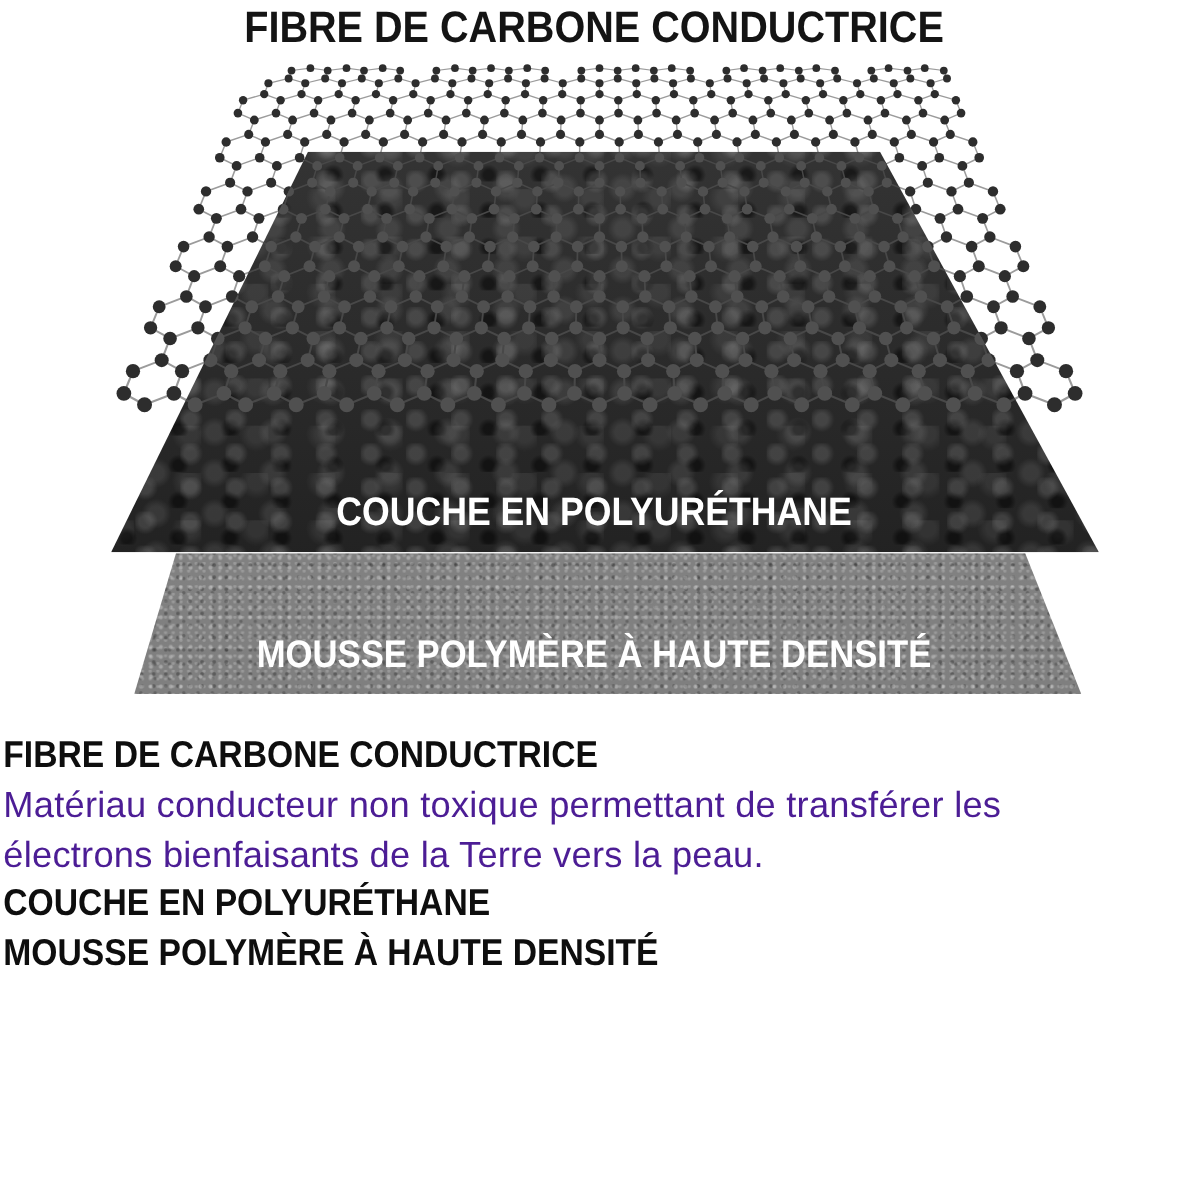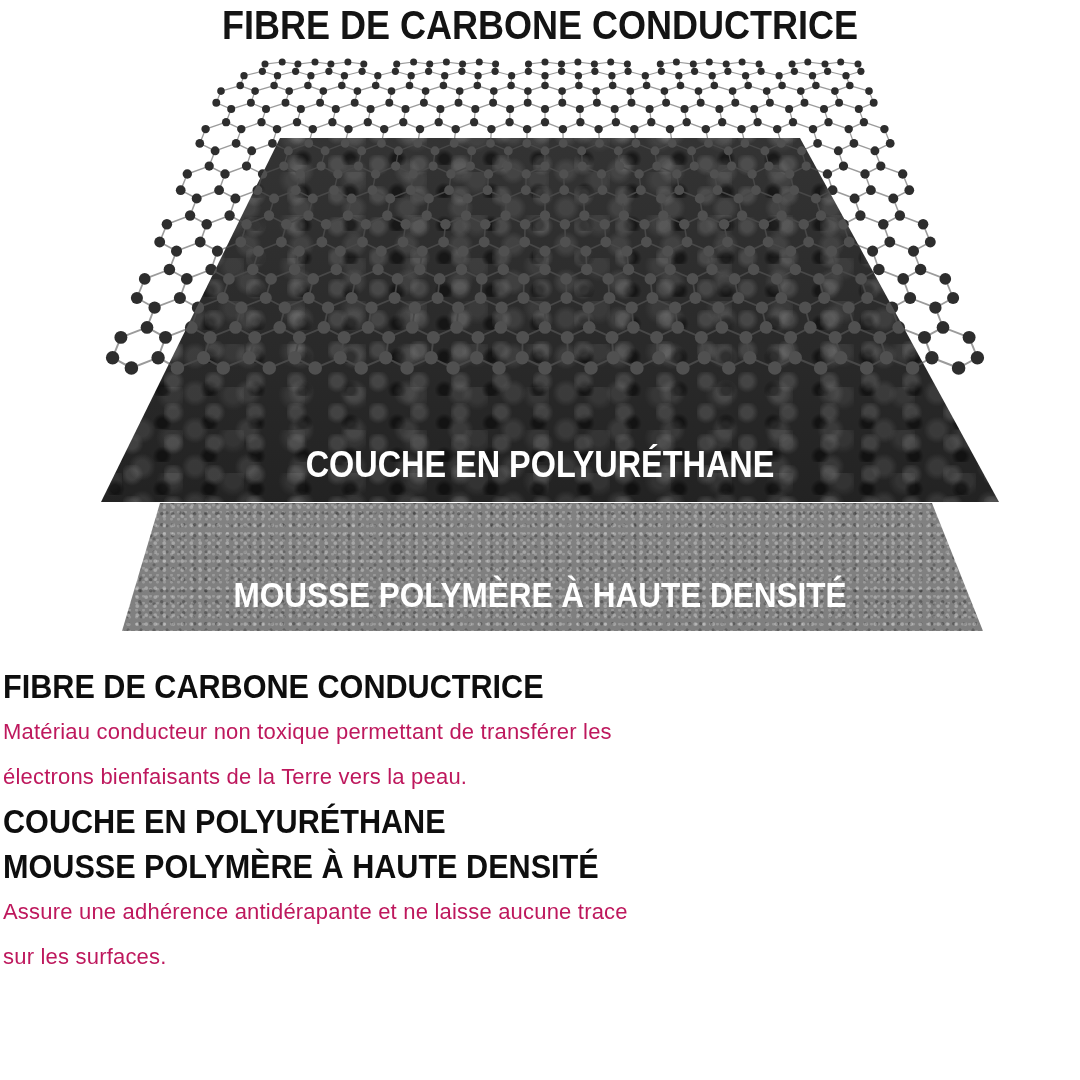--- a/index.html
+++ b/index.html
@@ -59,22 +59,22 @@
   .label-pu   { top:444px; font-size:36px; }
   .label-foam { top:575px; font-size:35px; }
 
   
   .textblock { position:absolute; top:664px; left:3px; width:1064px; color:#161616; }
   .section h2 {
     font-size:34px; font-weight:800; line-height:45px; color:#0e0e0e;
     transform:scaleX(.9); transform-origin:left center; white-space:nowrap;
   }
   .section p {
-    font-size:22px; font-weight:400; line-height:45px; letter-spacing:.2px;
-    white-space:pre-line; color:#be185d;
+    font-size:33px; font-weight:400; line-height:45px; letter-spacing:.2px;
+    white-space:pre-line; color:#4c1d95;
   }
 </style>
 </head>
 <body>
 
 <div class="canvas">
 
   <h1 class="title">FIBRE DE CARBONE CONDUCTRICE</h1>
 
   <div class="diagram">
@@ -2732,18 +2732,16 @@
     <div class="section">
       <h2>FIBRE DE CARBONE CONDUCTRICE</h2>
       <p>Matériau conducteur non toxique permettant de transférer les
 électrons bienfaisants de la Terre vers la peau.</p>
     </div>
     <div class="section">
       <h2>COUCHE EN POLYURÉTHANE</h2>
     </div>
     <div class="section">
       <h2>MOUSSE POLYMÈRE À HAUTE DENSITÉ</h2>
-      <p>Assure une adhérence antidérapante et ne laisse aucune trace
-sur les surfaces.</p>
     </div>
   </div>
 
 </div>
 
 </body></html>

